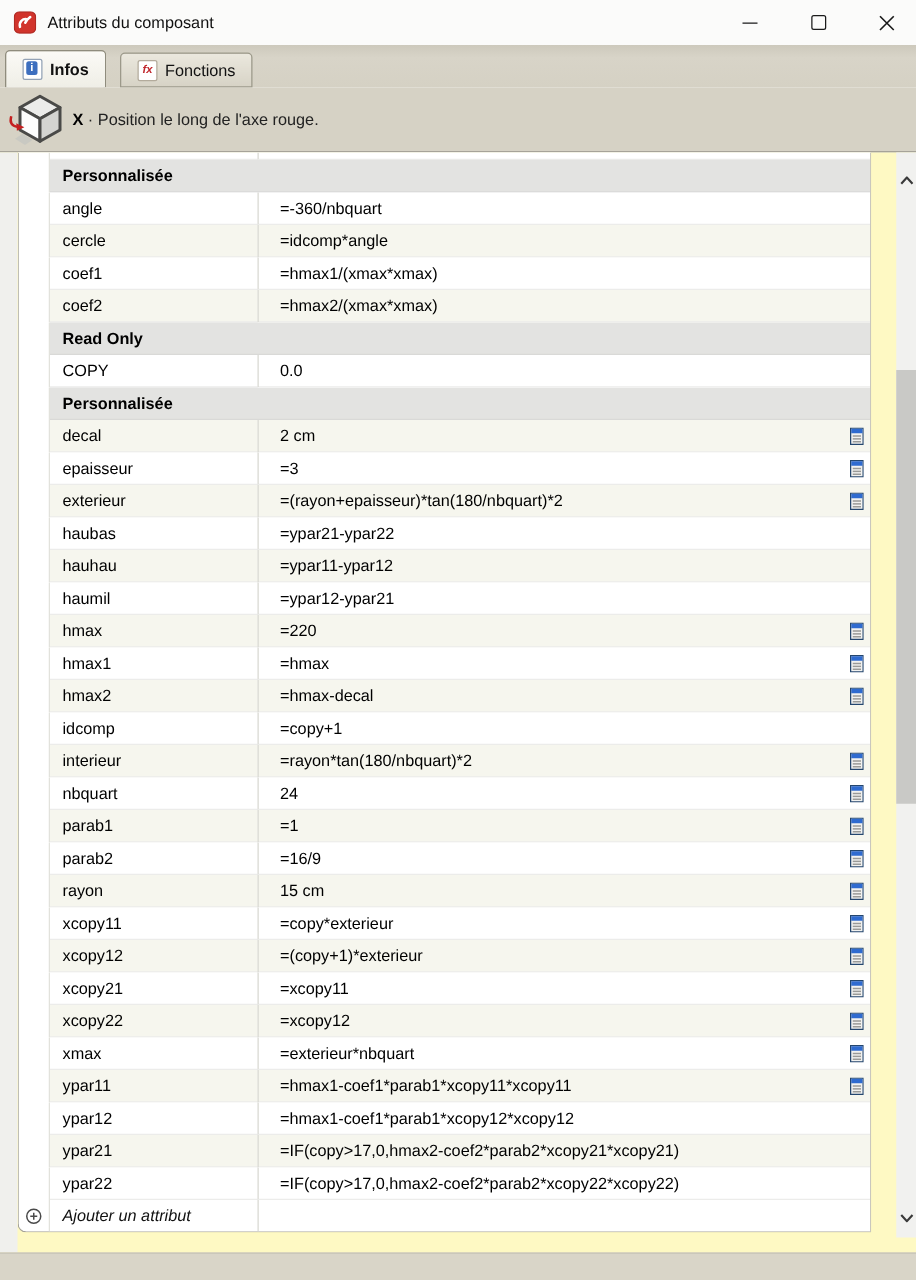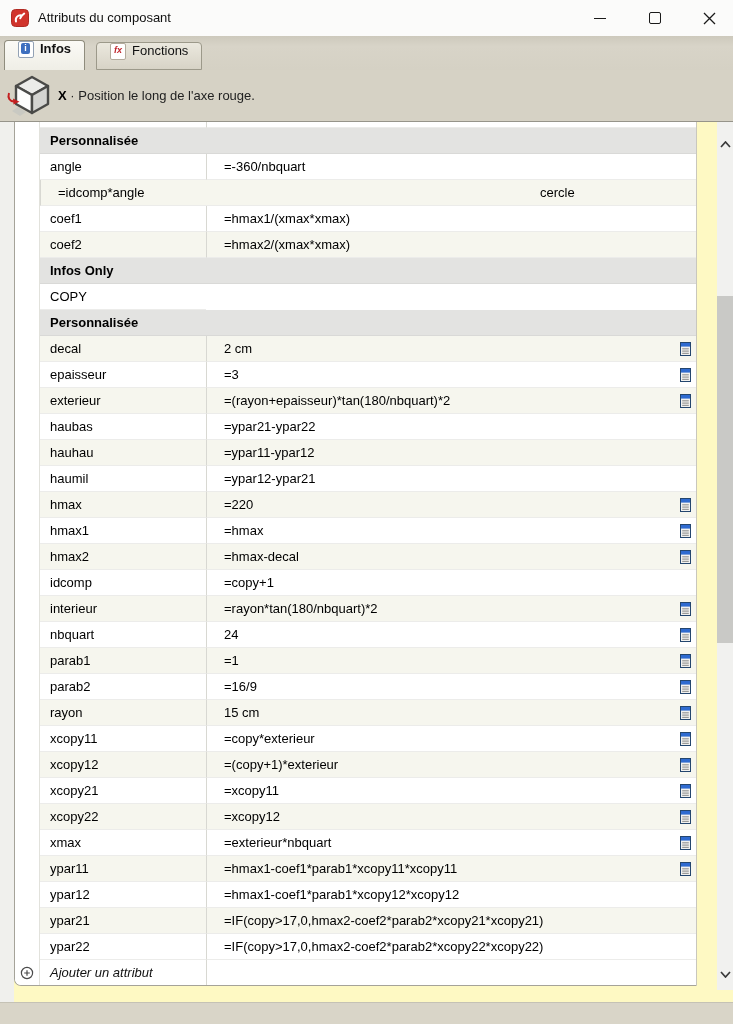--- a/index.html
+++ b/index.html
@@ -11,21 +11,21 @@
   .app-logo{position:absolute;left:11px;top:9px;width:18px;height:18px;}
   .win-title{position:absolute;left:38px;top:0;height:36px;line-height:36px;font-size:13px;color:#111;}
   .winbtn{position:absolute;top:0;width:50px;height:36px;display:flex;align-items:center;justify-content:center;cursor:default;}
   .btn-min{left:575px;} .btn-max{left:630px;} .btn-close{left:685px;width:48px;}
   .glyph-min{width:12px;height:0;border-top:1.4px solid #1a1a1a;display:block;}
   .glyph-max{width:10px;height:10px;border:1.4px solid #1a1a1a;border-radius:2px;display:block;}
 
   
   .tabbar{position:absolute;left:0;top:36px;width:733px;height:34px;
           background:linear-gradient(#cdc9bc,#d8d4c8 30%,#d5d1c4);}
-  .tab{position:absolute;display:flex;gap:6px;padding:0 13px;font-size:13px;color:#111;
+  .tab{position:absolute;display:flex;align-items:center;gap:6px;padding:0 13px;font-size:13px;color:#111;
        border-radius:4px 4px 0 0;cursor:default;box-sizing:border-box;}
   .tab-active{left:4px;top:4px;height:30px;font-weight:bold;
        background:linear-gradient(#fbfaf6,#efeee6);border:1px solid #8f8c7d;border-bottom:none;}
   .tab-inactive{left:96px;top:6px;height:28px;
        background:linear-gradient(#ebe8de,#d7d3c6);border:1px solid #9c998a;}
   .toolbtn{position:absolute;top:42px;height:25px;box-sizing:border-box;border:1px solid #a8a597;border-radius:4px;
        background:linear-gradient(#f8f6f0,#e9e6db);display:flex;align-items:center;justify-content:center;}
   .btn-refresh{left:679px;width:27px;}
   .btn-fx{left:711px;width:30px;color:#c1272d;font-size:12px;font-weight:bold;font-style:italic;background:#f7f4ec;}
   .fx-page{width:14px;height:15px;background:#fff;border:1px solid #b3ab9c;border-radius:2px;
@@ -143,40 +143,41 @@
             <div class="gutter"></div>
             <div class="cell sectionlabel">Personnalisée</div>
           </div>
           <div class="row attr">
             <div class="gutter"></div>
             <div class="cell name">angle</div>
             <div class="cell value">=-360/nbquart</div>
           </div>
           <div class="row attr alt">
             <div class="gutter"></div>
+            <div class="cell name">cercle</div>
             <div class="cell value">=idcomp*angle</div>
-            <div class="cell name">cercle</div>
           </div>
           <div class="row attr">
             <div class="gutter"></div>
             <div class="cell name">coef1</div>
             <div class="cell value">=hmax1/(xmax*xmax)</div>
           </div>
           <div class="row attr alt">
             <div class="gutter"></div>
             <div class="cell name">coef2</div>
             <div class="cell value">=hmax2/(xmax*xmax)</div>
           </div>
           <div class="row section">
             <div class="gutter"></div>
-            <div class="cell sectionlabel">Infos Only</div>
+            <div class="cell sectionlabel">Read Only</div>
           </div>
           <div class="row attr">
             <div class="gutter"></div>
             <div class="cell name">COPY</div>
+            <div class="cell value">0.0</div>
           </div>
           <div class="row section">
             <div class="gutter"></div>
             <div class="cell sectionlabel">Personnalisée</div>
           </div>
           <div class="row attr alt">
             <div class="gutter"></div>
             <div class="cell name">decal</div>
             <div class="cell value">2 cm<span class="dicon"><svg width="11" height="14" viewBox="0 0 11 14">
                   <rect x="0.5" y="0.5" width="10" height="13" fill="#f2f2f0" stroke="#24466e"></rect>

